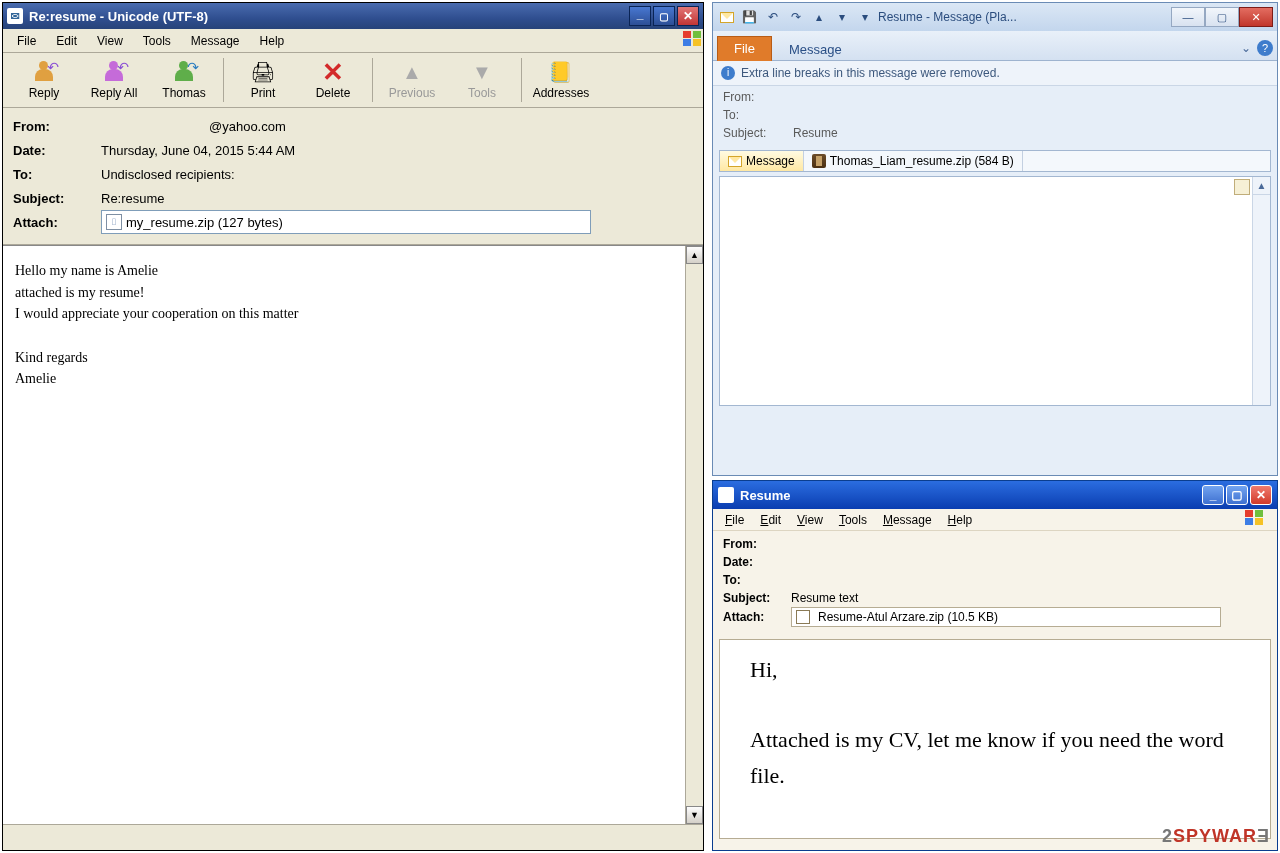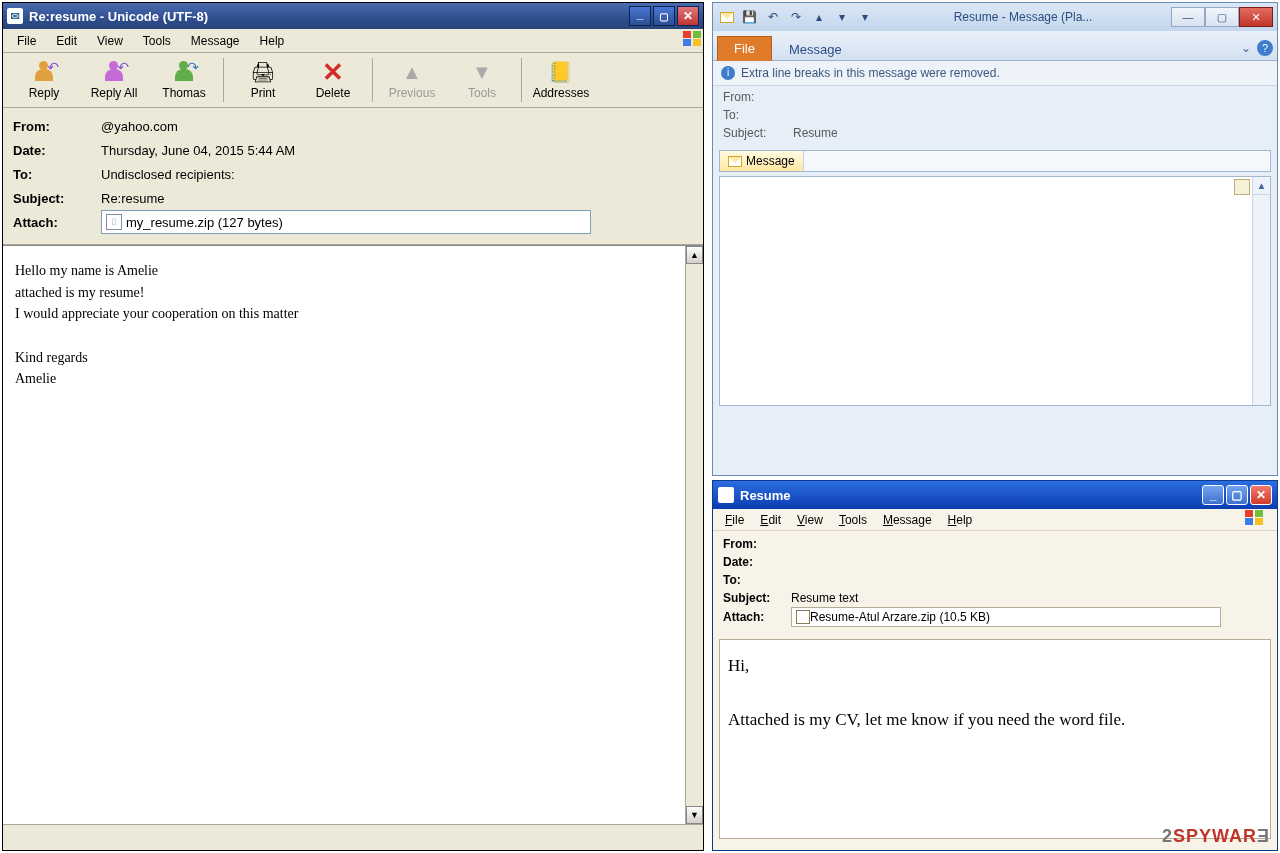--- a/index.html
+++ b/index.html
@@ -49,21 +49,21 @@
 .bodytext{ flex:1; background:#fff; padding:14px 12px; font-family: 'Times New Roman', serif; font-size:14px; line-height:1.55; white-space:pre-line; overflow:hidden; }
 .scroll1{ width:18px; background:#ece9d8; border-left:1px solid #aca899; position:relative; }
 .scroll1 .sbtn{height:18px;background:linear-gradient(#fdfdfd,#d4d0c8);border:1px solid #888;text-align:center;line-height:16px;font-size:9px;}
 .scroll1 .track{height:calc(100% - 36px);}
 .status1{height:24px;background:#ece9d8;border-top:1px solid #aca899;}
 
 
 .win2 { position:absolute; left:712px; top:2px; width:566px; height:474px; background:#e6eef8; border:1px solid #6a8bb5; }
 .qat{height:28px;background:linear-gradient(#dbe7f5,#c3d6ed);display:flex;align-items:center;padding:0 4px;gap:3px;font-size:12px;color:#2b4d7e;}
 .qat .qicon{width:20px;height:20px;display:flex;align-items:center;justify-content:center;}
-.qat .wintitle{flex:1;text-align:center;}
+.qat .wintitle{flex:1;text-align:left;}
 .winbtns2{display:flex;gap:0;}
 .wb2{width:34px;height:20px;border:1px solid #95a8c2;background:linear-gradient(#f2f6fb,#d8e2f0);text-align:center;line-height:18px;font-size:11px;}
 .wb2.cl{background:linear-gradient(#e36d61,#c1362b);color:#fff;border-color:#7d1c17;}
 .ribbon{height:30px;background:linear-gradient(#e9f0f9,#d4e1f1);display:flex;align-items:flex-end;padding:0 4px;border-bottom:1px solid #9eb3cf;}
 .rtab{padding:4px 16px;border:1px solid transparent;border-bottom:none;margin-bottom:-1px;font-size:13px;color:#2a4f86;}
 .rtab.file{background:#e07b2a;color:#fff;border:1px solid #b85c16;border-bottom-color:#e07b2a;}
 .rtab.msg{}
 .rright{margin-left:auto;display:flex;gap:6px;align-items:center;padding-bottom:4px;}
 .infobar{background:#eef3fa;padding:5px 8px;display:flex;align-items:center;gap:6px;color:#3d587d;border-bottom:1px solid #cad6e6;font-size:12px;}
 .hdrs2{padding:4px 10px;font-size:12px;color:#5a5a5a;}
@@ -92,23 +92,23 @@
 .wb3.min{background:linear-gradient(#73a4f0,#3e70d0);}
 .wb3.max{background:linear-gradient(#73a4f0,#3e70d0);}
 .wb3.cl{background:linear-gradient(#f07b6e,#d13a2a);}
 .menubar3{height:22px;background:#f7f3e9;display:flex;align-items:center;padding:0 4px;font-size:12px;border-bottom:1px solid #ddd5c2;}
 .menubar3 span{padding:0 8px;text-decoration:underline;text-decoration-color:transparent;}
 .menubar3 span::first-letter{text-decoration:underline;}
 .menubar3 .winflag{margin-left:auto;}
 .hdrs3{background:#f7f3e9;padding:4px 10px 8px;font-size:12px;}
 .hdrs3 .r3{display:flex;min-height:18px;align-items:center;}
 .hdrs3 .l3{width:68px;font-weight:bold;}
-.attach3{flex:1;max-width:430px;border:1px solid #b6ac93;background:#fff;padding:2px 4px;display:flex;align-items:center;gap:0;}
+.attach3{flex:1;max-width:430px;border:1px solid #b6ac93;background:#fff;padding:2px 4px;display:flex;align-items:center;gap:8px;}
 .body3wrap{margin:4px 6px;border:1px solid #b6ac93;background:#fff;height:200px;}
-.body3{padding:12px 8px;font-family:'Times New Roman',serif;font-size:17px;white-space:pre-line;line-height:1.6;}
+.body3{padding:12px 30px;font-family:'Times New Roman',serif;font-size:22px;white-space:pre-line;line-height:1.6;}
 
 
 .wm{position:absolute;right:10px;bottom:6px;font-family:Arial,sans-serif;font-size:18px;font-weight:bold;color:#c03528;letter-spacing:1px;}
 .wm .g{color:#777;}
 </style>
 </head>
 <body>
 
 <div class="win1">
   <div class="titlebar-xp">
@@ -181,21 +181,21 @@
       </div>
     <div class="sep"></div>
     <div class="tbtn">
         <div class="ic">📒</div>
         <span>Addresses</span>
       </div>
   </div>
   <div class="headers">
     <div class="hrow">
         <span class="lbl">From:</span>
-        <span style="">@yahoo.com</span>
+        <span style="margin-left:108px">@yahoo.com</span>
       </div>
     <div class="hrow">
         <span class="lbl">Date:</span>
         <span>Thursday, June 04, 2015 5:44 AM</span>
       </div>
     <div class="hrow">
         <span class="lbl">To:</span>
         <span>Undisclosed recipients:</span>
       </div>
     <div class="hrow">
@@ -266,20 +266,24 @@
     <div class="r2">
         <span class="l2">Subject:</span>
         <span>Resume</span>
       </div>
   </div>
   <div class="tabs2">
     <div class="t active">
         <span class="mailicon"></span>
         <span>Message</span>
       </div>
+    <div class="t">
+        <span class="rar"></span>
+        <span>Thomas_Liam_resume.zip (584 B)</span>
+      </div>
   </div>
   <div class="body2wrap">
     <div class="tag2"></div>
     <div class="side2">
       <div class="ar">▲</div>
     </div>
   </div>
 </div>
 
 <div class="win3">

